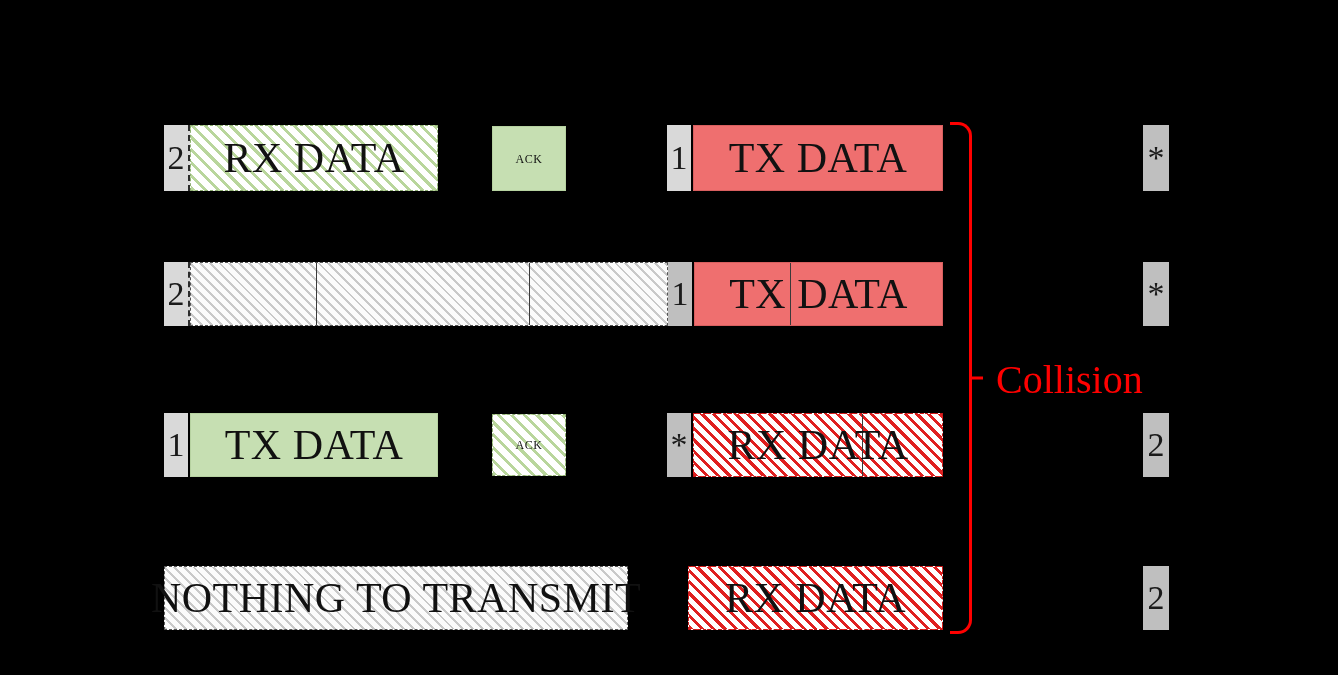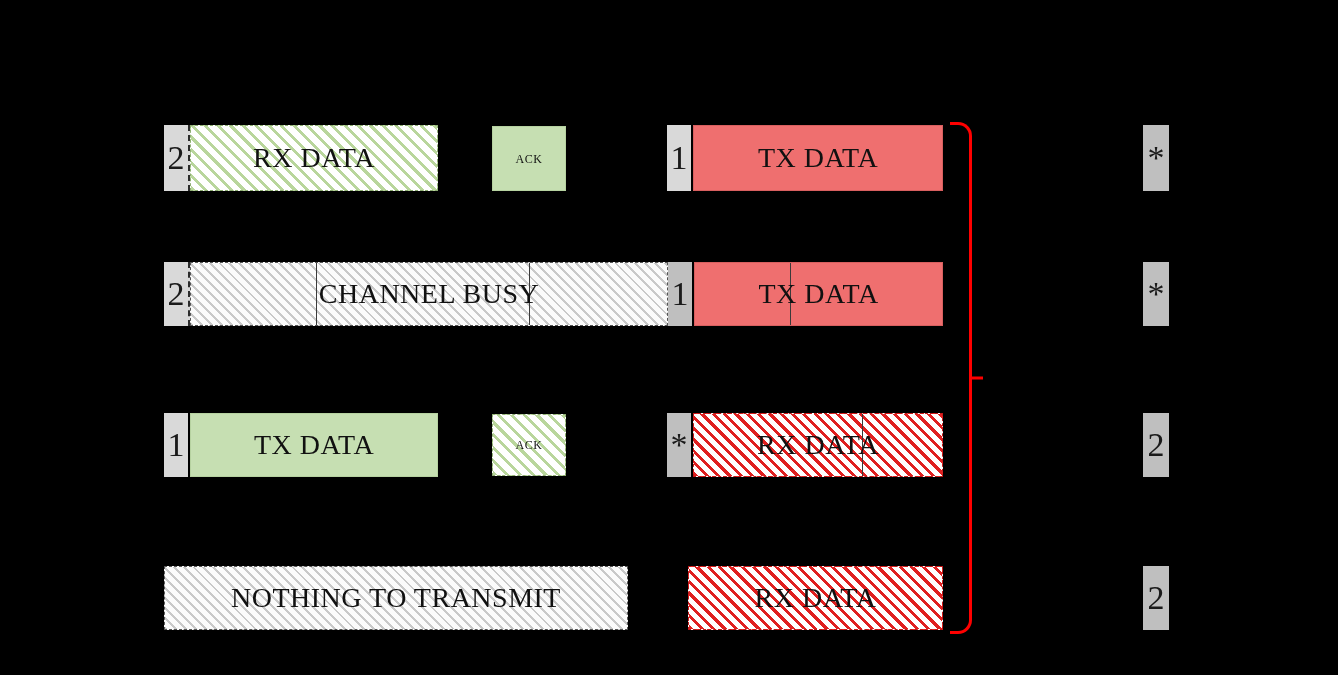--- a/index.html
+++ b/index.html
@@ -36,21 +36,21 @@
     color: #1a1a1a;
     justify-content: center;
   }
   .chip-light { background: #d9d9d9; }
   .chip-mid   { background: #bfbfbf; }
   .chip-dash-right { border-right: 2px dashed #2b2b2b; }
   .chip-solid-right { border-right: 2px solid #000000; }
 
   
   .bar-label {
-    font-size: 28px;
+    font-size: 42px;
     letter-spacing: 0.5px;
     position: relative;
     z-index: 3;
     font-family: Liberation Serif, serif;
   }
   .bar-label-sm {
     font-size: 12px;
     letter-spacing: 0.5px;
     position: relative;
     z-index: 3;
@@ -160,21 +160,20 @@
 
   <div>
 
     <div class="blk chip chip-light chip-dash-right" style="left:164px; top:262px; width:26px; height:64px;">
       <span>2</span>
     </div>
 
     <div class="blk fill-gray-hatch" style="left:190px; top:262px; width:478px; height:64px;">
       <div class="divider" style="left:125px;"></div>
       <div class="divider" style="left:338px;"></div>
-      <span class="bar-label">CHANNEL BUSY</span>
     </div>
 
     <div class="blk chip chip-mid chip-solid-right" style="left:668px; top:262px; width:26px; height:64px;">
       <span>1</span>
     </div>
 
     <div class="blk fill-red-solid" style="left:694px; top:262px; width:249px; height:64px;">
       <div class="divider" style="left:95px;"></div>
       <span class="bar-label">TX DATA</span>
     </div>
@@ -222,14 +221,15 @@
       <span class="bar-label">RX DATA</span>
     </div>
 
     <div class="blk chip chip-mid" style="left:1143px; top:566px; width:26px; height:64px;">
       <span>2</span>
     </div>
   </div>
 
   <div id="collision-bracket" style="left:950px; top:122px; width:22px; height:512px;"></div>
 
+  <div id="collision-label" style="left:996px; top:360px;">Collision</div>
 
 </div>
 
 </body></html>

